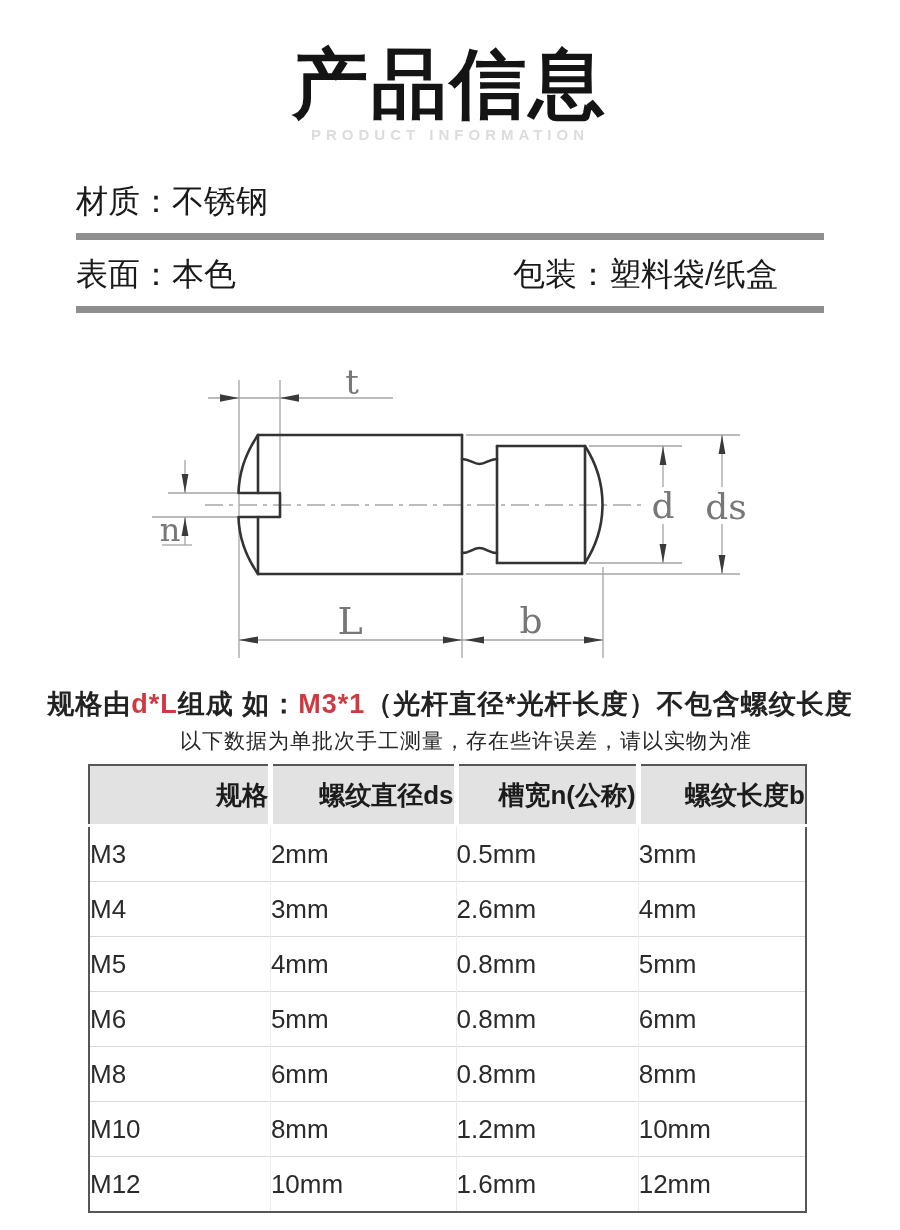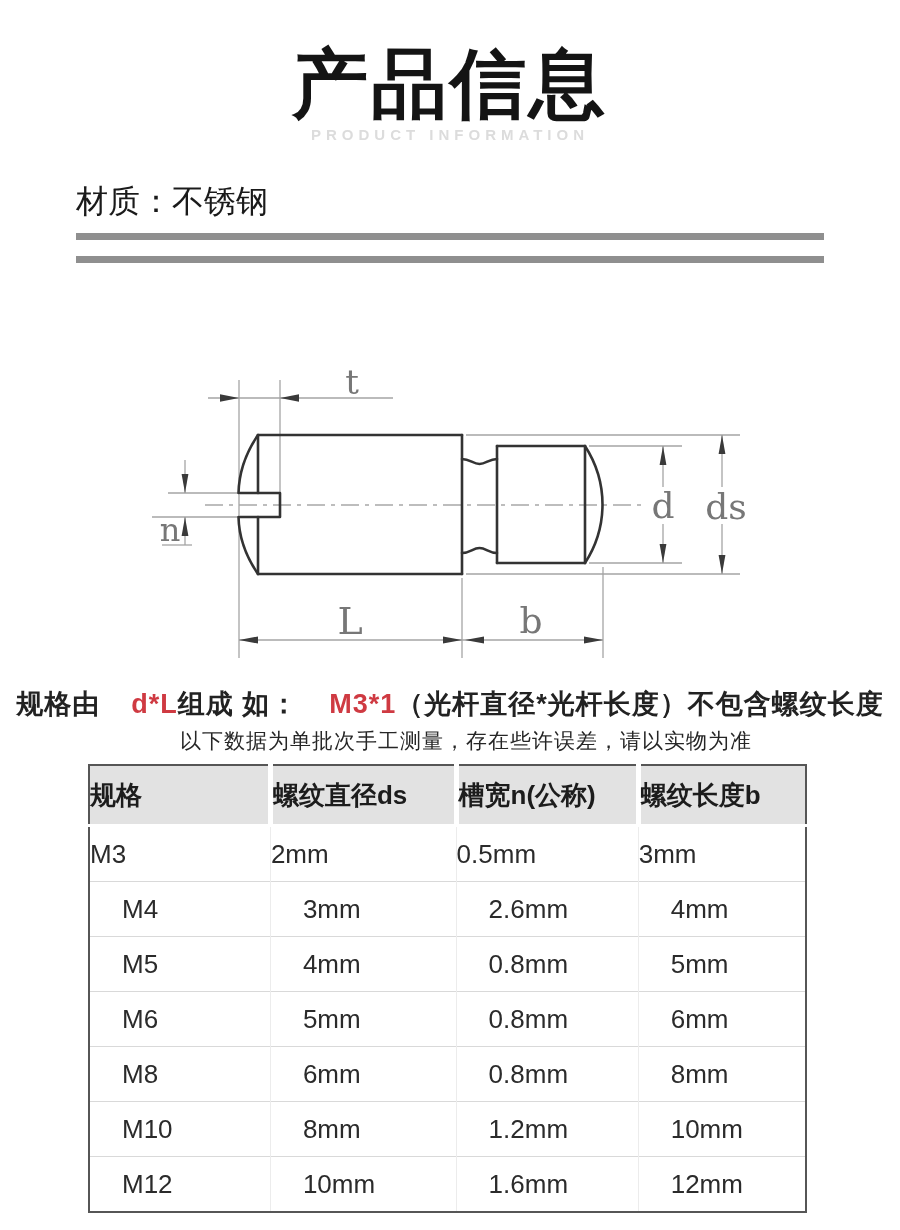--- a/index.html
+++ b/index.html
@@ -23,58 +23,62 @@
   .info-cell-right{flex:1;}
   .divider{height:7px;background:#8f8f8f;margin-top:14px;margin-bottom:16px;}
   .info-row.second{margin-top:0px;}
   
   .diagram{position:absolute;left:130px;top:350px;width:680px;height:315px;}
   
   .spec-line1{
     position:absolute;top:686px;left:0;width:100%;text-align:center;
     font-size:27px;font-weight:700;color:#222222;letter-spacing:1px;
   }
-  .spec-line1 .red{color:#cf3a42;margin-left:31px;}
+  .spec-line1 .red{color:#cf3a42;}
   .spec-line2{
     position:absolute;top:727px;left:16px;width:100%;text-align:center;
     font-size:21px;font-weight:500;color:#262626;letter-spacing:1px;
   }
   
   table.spec{
     position:absolute;left:88px;top:764px;width:719px;
     border-collapse:collapse;table-layout:fixed;
     border:2px solid #565656;
   }
   table.spec th{
     background:#e2e2e2;height:58px;font-size:26px;font-weight:700;color:#1c1c1c;
-    text-align:left;border-left:5px solid #ffffff;border-bottom:3px solid #ffffff;
+    text-align:right;border-left:5px solid #ffffff;border-bottom:3px solid #ffffff;
     padding:0;
   }
   table.spec th:first-child{border-left:none;}
   table.spec td{
     height:54px;font-size:26px;color:#2b2b2b;text-align:left;padding:0;
     border-left:1px solid #ececec;
   }
   table.spec td:first-child{border-left:none;}
-  table.spec tbody tr + tr td{border-top:1px solid #d9d9d9;padding-left:32px;}
+  table.spec tbody tr + tr td{border-top:1px solid #d9d9d9;}
   col.c1{width:25.3%;} col.c2{width:25.9%;} col.c3{width:25.4%;} col.c4{width:23.4%;}
 </style>
 </head>
 <body>
 
 <div class="page">
 
   <div class="title">产品信息</div>
   <div class="subtitle">PRODUCT INFORMATION</div>
 
   <div class="info">
     <div class="info-row">
       <div class="info-cell-right"><span>材质：</span><span>不锈钢</span></div>
     </div>
     <div class="divider"></div>
+    <div class="info-row second">
+      <div class="info-cell-left"><span>表面：</span><span>本色</span></div>
+      <div class="info-cell-right"><span>包装：</span><span>塑料袋/纸盒</span></div>
+    </div>
     <div class="divider"></div>
   </div>
 
   <svg class="diagram" viewBox="130 350 680 315" xmlns="http://www.w3.org/2000/svg">
 
     <path d="M205,505 L645,505" stroke="#a8a8a8" stroke-width="1.5" stroke-dasharray="18 6 4 6" fill="none"></path>
 
     <g stroke="#a5a5a5" stroke-width="1.3" fill="none">
       <path d="M239,380 L239,658"></path>
       <path d="M280,380 L280,497"></path>

